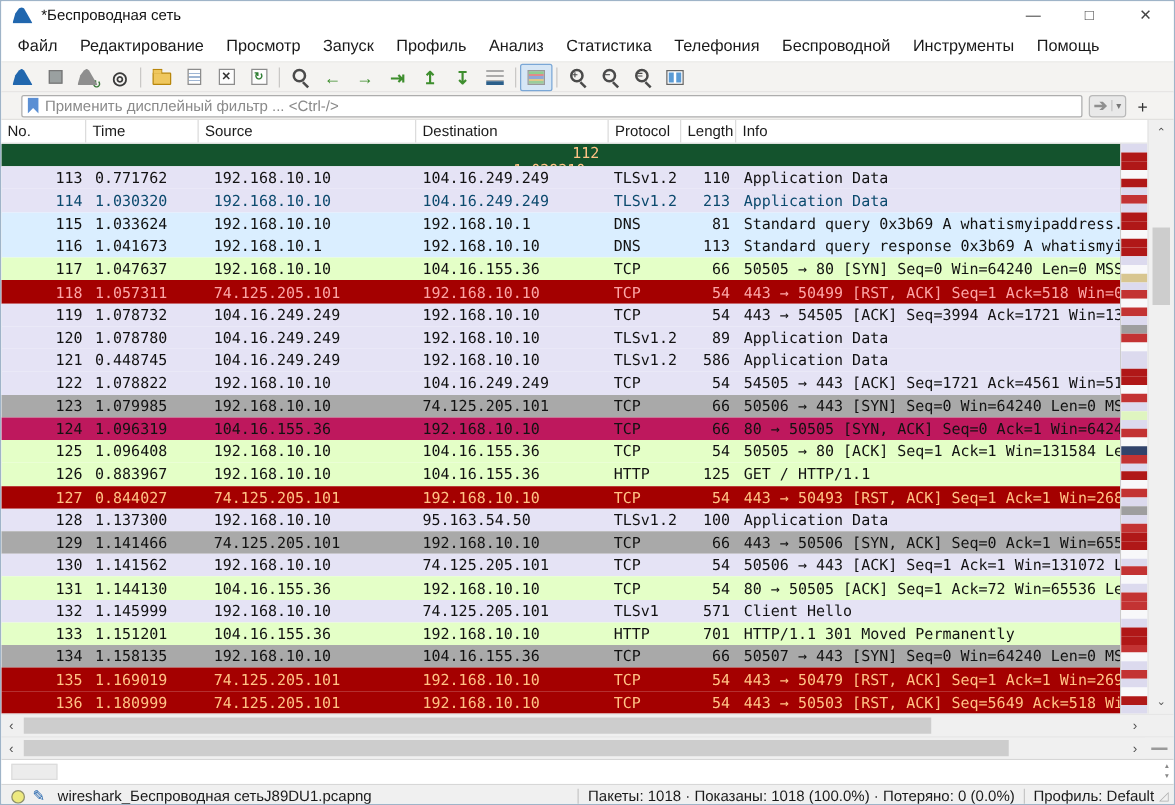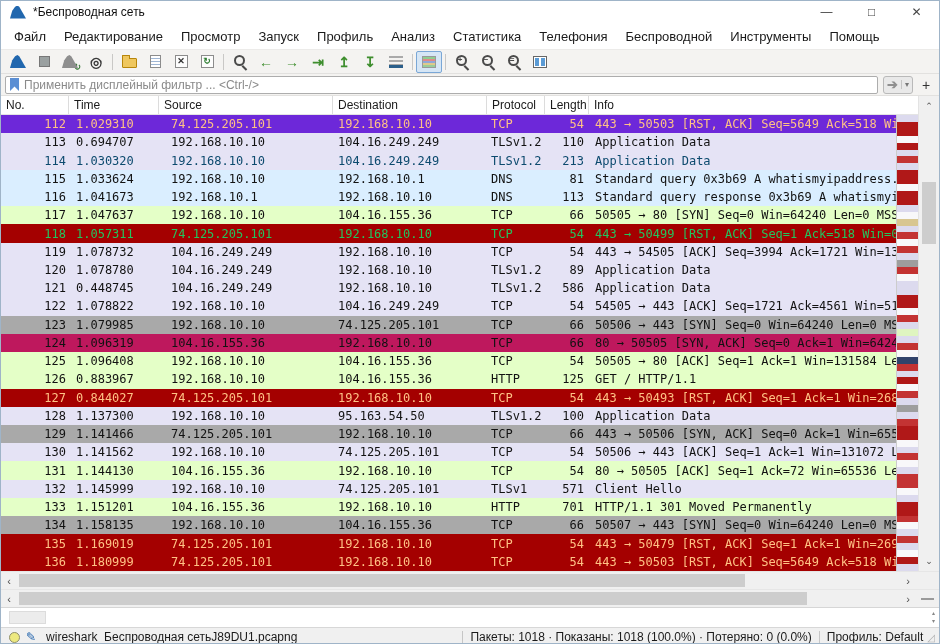--- a/index.html
+++ b/index.html
@@ -49,21 +49,21 @@
   .mag .mod{position:absolute;left:2px;top:1.5px;width:7px;text-align:center;font-size:8px;
         font-weight:bold;color:#4A4A4A;line-height:8px;}
   .ascroll{width:14px;height:12px;background:repeating-linear-gradient(#AAAAAA 0 2px,transparent 2px 4px);
         border-bottom:3px solid #2B5F8A;}
   .cstripes{width:14px;height:12px;border:1px solid #999;background:
         linear-gradient(#8FCE8F 0 20%,#E08A8A 20% 40%,#8FA8D8 40% 60%,#E0C98A 60% 80%,#9ACD9A 80% 100%);}
   .colsicon{width:14px;height:12px;border:1px solid #666;display:flex;gap:2px;padding:1px;background:#fff;}
   .colsicon i{flex:1;background:#5B9BD5;}
   
   .filterbar{height:22px;display:flex;align-items:center;background:#F4F3F1;
-             padding:2px 4px;border-bottom:1px solid #E2E1DF;}
+             padding:2px 16px;border-bottom:1px solid #E2E1DF;}
   .filter-input-wrap{flex:1;height:18px;background:#FFFFFF;border:1px solid #ADADAD;border-radius:2px;
              display:flex;align-items:center;padding:0 4px;}
   .bookmark{width:9px;height:13px;background:#5B8FD4;
             clip-path:polygon(0 0,100% 0,100% 100%,50% 65%,0 100%);margin-right:5px;flex:none;}
   .filter-input{flex:1;border:none;outline:none;font-size:12px;color:#333;
             font-family:"Liberation Sans",sans-serif;background:transparent;padding:0;}
   .filter-input::placeholder{color:#8A8A8A;}
   .applybtn{display:flex;align-items:center;margin-left:5px;height:18px;border:1px solid #B9B9B9;
             border-radius:3px;background:#E9E9E9;padding:0 3px;}
   .applybtn .arrow{color:#8F8F8F;font-weight:bold;font-size:13px;line-height:1;}
@@ -239,32 +239,32 @@
           <div class="hcell" style="width: 68px;">No.</div>
           <div class="hcell" style="width: 90px;">Time</div>
           <div class="hcell" style="width: 174px;">Source</div>
           <div class="hcell" style="width: 154px;">Destination</div>
           <div class="hcell" style="width: 58px;">Protocol</div>
           <div class="hcell" style="width: 44px;">Length</div>
           <div class="hcell" style="flex: 1 1 0%; border-right: none;">Info</div>
         </div>
       <div class="body-row-area">
         <div class="rows" id="rows">
-            <div class="prow" style="background: #6d28d9; color: rgb(255, 194, 133);">
+            <div class="prow" style="background: #14532d; color: rgb(255, 194, 133); flex-direction: column;">
               <div class="pcell" style="width: 68px; text-align: right; padding-right: 3px;">112</div>
               <div class="pcell" style="width: 90px; padding-left: 7px;">1.029310</div>
               <div class="pcell" style="width: 174px; padding-left: 12px;">74.125.205.101</div>
               <div class="pcell" style="width: 154px; padding-left: 5px;">192.168.10.10</div>
               <div class="pcell" style="width: 58px; padding-left: 4px;">TCP</div>
               <div class="pcell" style="width: 44px; text-align: right; padding-right: 5px;">54</div>
               <div class="pcell" style="flex: 1 1 0%; padding-left: 6px;">443 → 50503 [RST, ACK] Seq=5649 Ack=518 Win=0</div>
             </div>
             <div class="prow" style="background: rgb(229, 227, 245); color: rgb(18, 18, 18);">
               <div class="pcell" style="width: 68px; text-align: right; padding-right: 3px;">113</div>
-              <div class="pcell" style="width: 90px; padding-left: 7px;">0.694707</div>
+              <div class="pcell" style="width: 90px; padding-left: 7px;">0.771762</div>
               <div class="pcell" style="width: 174px; padding-left: 12px;">192.168.10.10</div>
               <div class="pcell" style="width: 154px; padding-left: 5px;">104.16.249.249</div>
               <div class="pcell" style="width: 58px; padding-left: 4px;">TLSv1.2</div>
               <div class="pcell" style="width: 44px; text-align: right; padding-right: 5px;">110</div>
               <div class="pcell" style="flex: 1 1 0%; padding-left: 6px;">Application Data</div>
             </div>
             <div class="prow" style="background: rgb(229, 227, 245); color: #0c4a6e;">
               <div class="pcell" style="width: 68px; text-align: right; padding-right: 3px;">114</div>
               <div class="pcell" style="width: 90px; padding-left: 7px;">1.030320</div>
               <div class="pcell" style="width: 174px; padding-left: 12px;">192.168.10.10</div>
@@ -293,21 +293,21 @@
             </div>
             <div class="prow" style="background: rgb(228, 255, 199); color: rgb(18, 18, 18);">
               <div class="pcell" style="width: 68px; text-align: right; padding-right: 3px;">117</div>
               <div class="pcell" style="width: 90px; padding-left: 7px;">1.047637</div>
               <div class="pcell" style="width: 174px; padding-left: 12px;">192.168.10.10</div>
               <div class="pcell" style="width: 154px; padding-left: 5px;">104.16.155.36</div>
               <div class="pcell" style="width: 58px; padding-left: 4px;">TCP</div>
               <div class="pcell" style="width: 44px; text-align: right; padding-right: 5px;">66</div>
               <div class="pcell" style="flex: 1 1 0%; padding-left: 6px;">50505 → 80 [SYN] Seq=0 Win=64240 Len=0 MSS=1460</div>
             </div>
-            <div class="prow" style="background: rgb(164, 0, 0); color: #22c55e;">
+            <div class="prow" style="background: rgb(164, 0, 0); color: #fca5a5;">
               <div class="pcell" style="width: 68px; text-align: right; padding-right: 3px;">118</div>
               <div class="pcell" style="width: 90px; padding-left: 7px;">1.057311</div>
               <div class="pcell" style="width: 174px; padding-left: 12px;">74.125.205.101</div>
               <div class="pcell" style="width: 154px; padding-left: 5px;">192.168.10.10</div>
               <div class="pcell" style="width: 58px; padding-left: 4px;">TCP</div>
               <div class="pcell" style="width: 44px; text-align: right; padding-right: 5px;">54</div>
               <div class="pcell" style="flex: 1 1 0%; padding-left: 6px;">443 → 50499 [RST, ACK] Seq=1 Ack=518 Win=0</div>
             </div>
             <div class="prow" style="background: rgb(229, 227, 245); color: rgb(18, 18, 18);">
               <div class="pcell" style="width: 68px; text-align: right; padding-right: 3px;">119</div>

